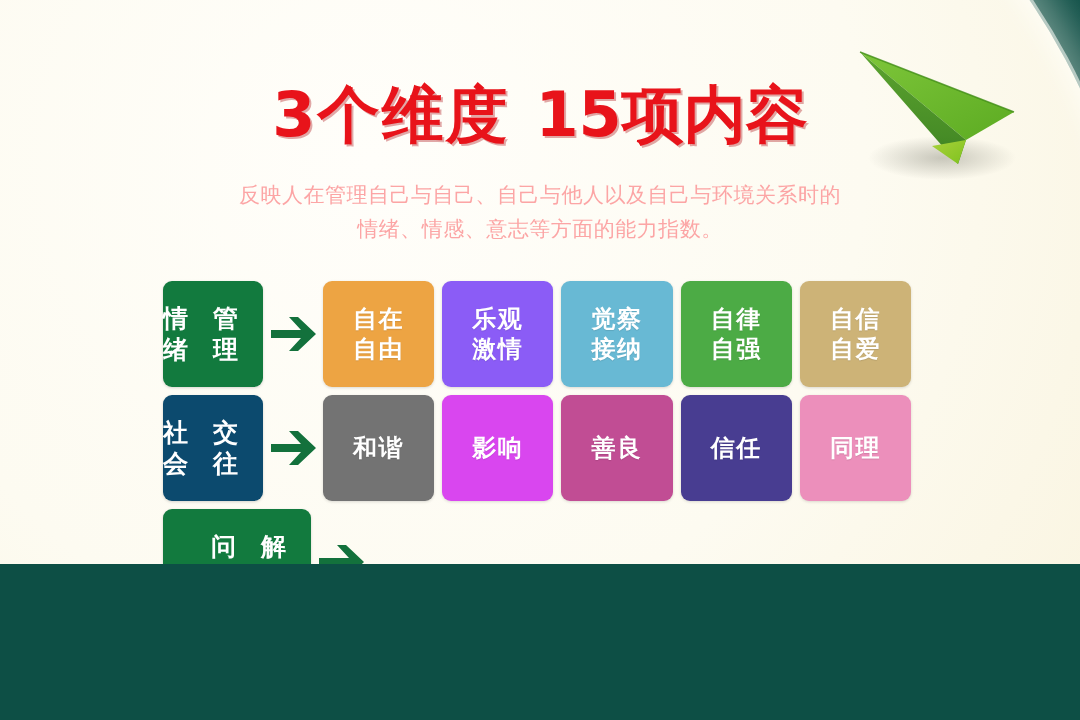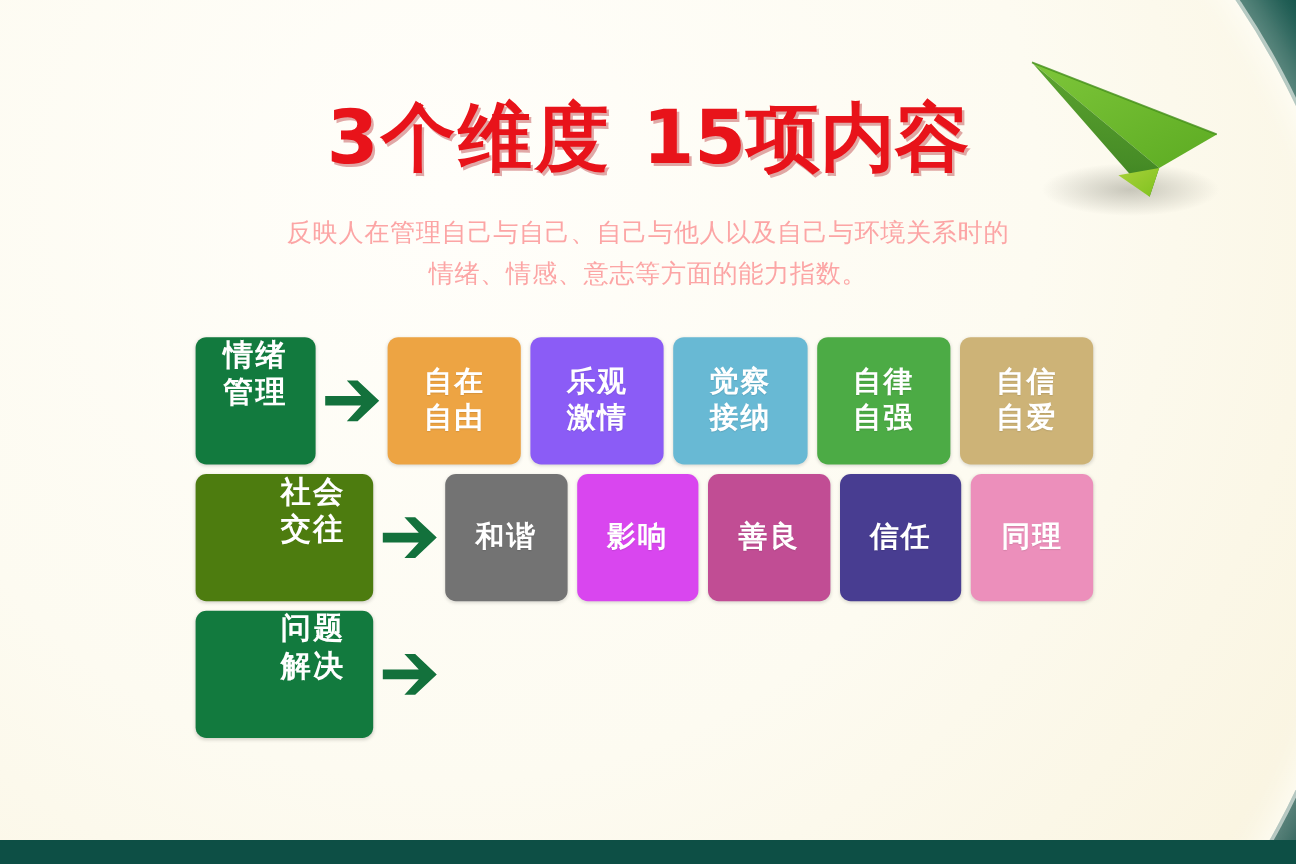--- a/index.html
+++ b/index.html
@@ -8,21 +8,21 @@
     padding: 0;
     background: #0d4f45;
   }
   body {
     font-family: "Liberation Sans", "DejaVu Sans", sans-serif;
   }
 
   #poster {
     position: relative;
     width: 1080px;
-    height: 700px;
+    height: 564px;
     overflow: hidden;
     background: #0d5049;
   }
 
   
   .board {
     position: absolute;
     inset: 0;
     background:
       radial-gradient(ellipse 70% 60% at 18% 78%, #0f5a50 0%, rgba(15,90,80,0) 70%),
@@ -118,21 +118,21 @@
   }
   .row:last-child { margin-bottom: 0; }
 
   .dim {
     width: 100px;
     flex: 0 0 100px;
     border-radius: 9px;
     background: #127a3e;
     color: #ffffff;
     display: flex;
-    flex-direction: column;
+    flex-direction: row;
     align-items: center;
     justify-content: flex-start;
     font-size: 25px;
     font-weight: 700;
     line-height: 31px;
     letter-spacing: 2px;
     box-shadow: 0 1px 3px rgba(0,0,0,0.16);
   }
 
   .arrow {
@@ -261,21 +261,21 @@
             <span>自强</span>
           </div>
           <div class="card" style="background: rgb(205, 179, 119);">
             <span>自信</span>
             <span>自爱</span>
           </div>
         </div>
       </div>
 
       <div class="row">
-        <div class="dim" style="background: #4d7c0f; padding-left: 48px;">
+        <div class="dim" style="background: #0c4a6e;">
           <span>社会</span>
           <span>交往</span>
         </div>
         <div class="arrow">
           <svg width="52" height="44" viewBox="0 0 52 44">
             <path d="M4 18 L34 18 L22 5 L31 5 L49 22 L31 39 L22 39 L34 26 L4 26 Z" fill="#13713C"></path>
           </svg>
         </div>
         <div class="cards">
           <div class="card" style="background: #737373;">

